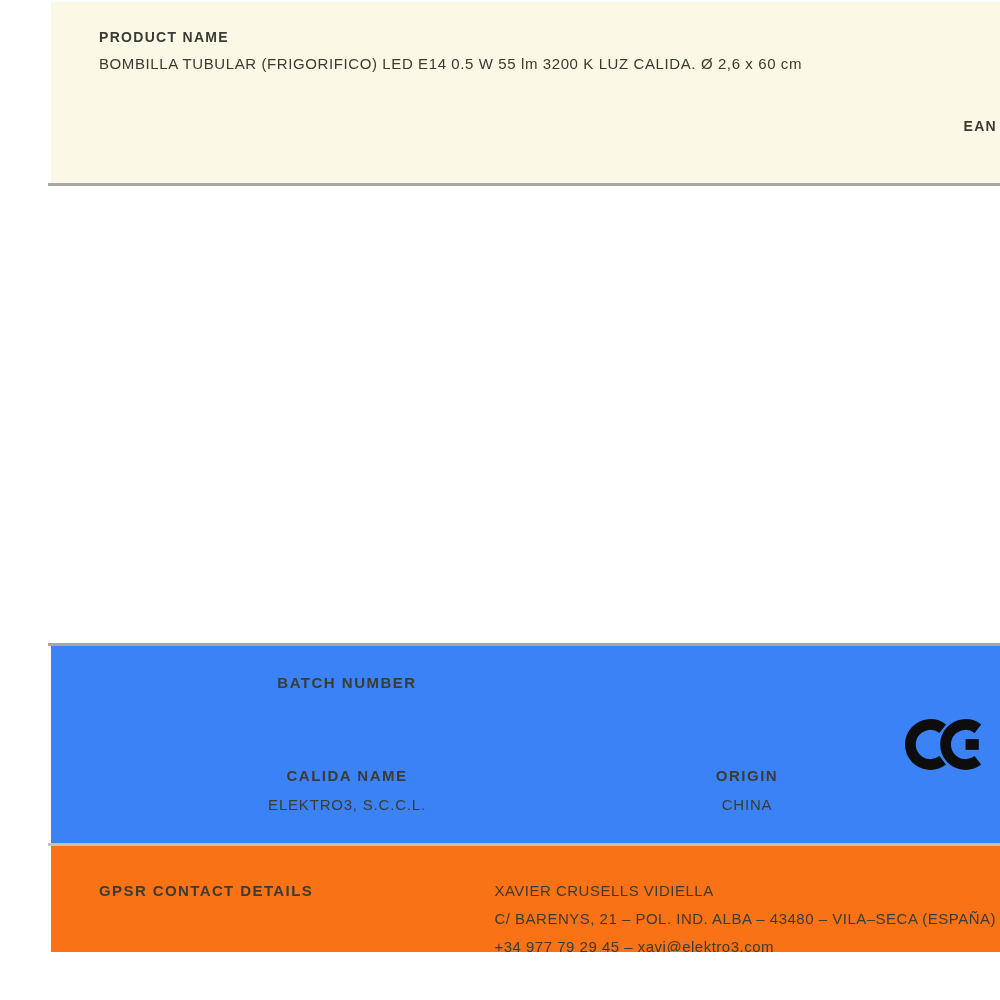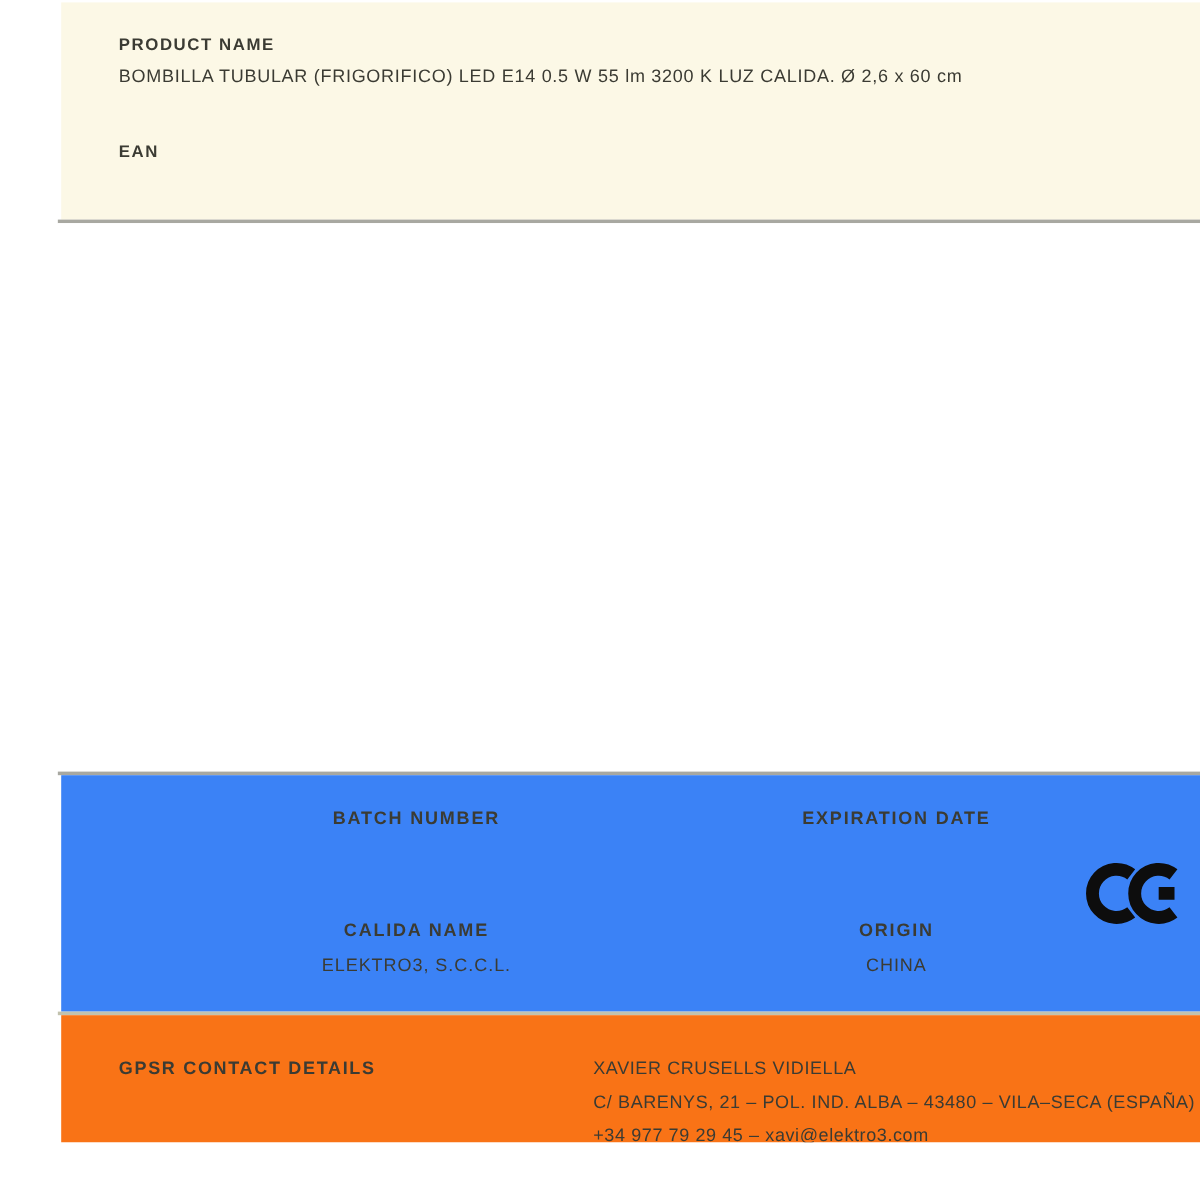--- a/index.html
+++ b/index.html
@@ -33,21 +33,21 @@
     letter-spacing: 1.3px;
     line-height: 18px;
     margin: 0;
   }
   .field-value {
     font-size: 15px;
     letter-spacing: 0.6px;
     line-height: 20px;
     margin: 8px 0 0 0;
   }
-  .ean-block { margin-top: 43px; }
+  .ean-block { margin-top: 43px; text-align: right; }
   .ean-digits { letter-spacing: 1.7px; }
   
   .divider {
     position: absolute;
     left: 0; right: 0;
     height: 3px;
     background: #a8a8a1;
   }
   .divider-1 { top: 183px; }
   .divider-2 { top: 643px; }
@@ -149,24 +149,20 @@
 
   <div class="divider divider-2"></div>
 
   <section class="sec-details">
     <div class="details-grid">
       <div class="details-row row-1">
         <div class="details-cell">
           <div class="details-head">BATCH NUMBER</div>
           <div class="details-val details-val-empty"></div>
         </div>
-        <div class="details-cell">
-          <div class="details-head">EXPIRATION DATE</div>
-          <div class="details-val details-val-empty"></div>
-        </div>
       </div>
       <div class="details-row row-2">
         <div class="details-cell">
           <div class="details-head">CALIDA NAME</div>
           <div class="details-val">ELEKTRO3, S.C.C.L.</div>
         </div>
         <div class="details-cell">
           <div class="details-head">ORIGIN</div>
           <div class="details-val">CHINA</div>
         </div>

